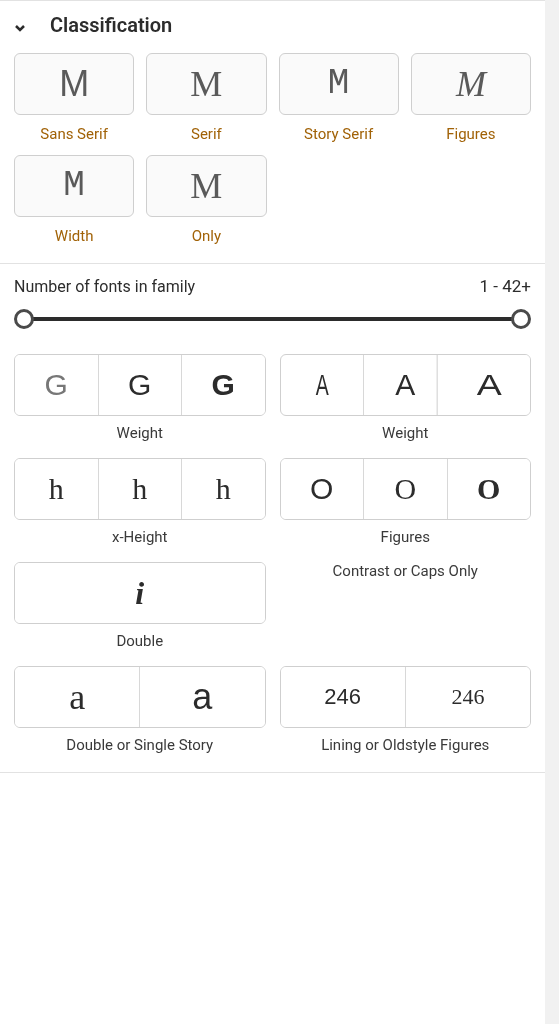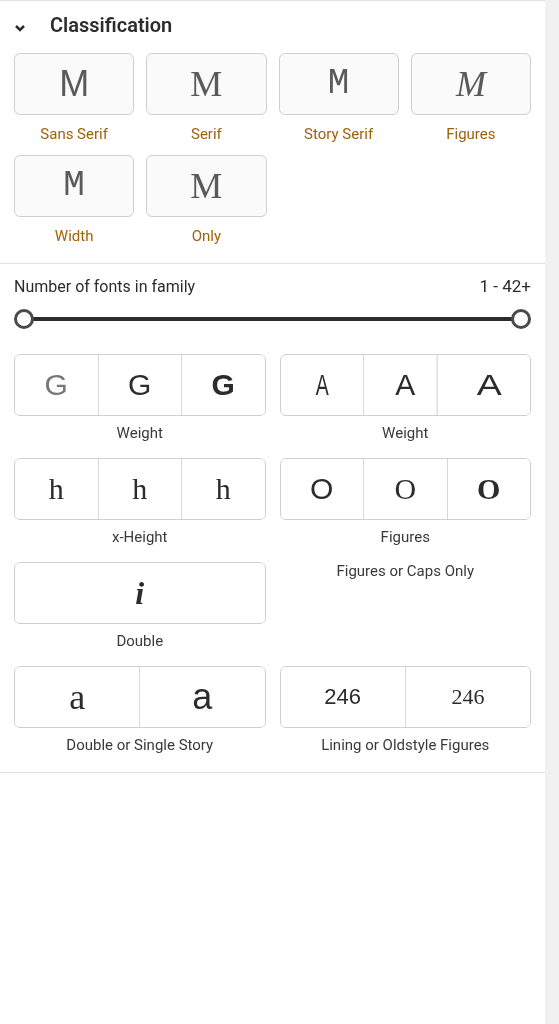--- a/index.html
+++ b/index.html
@@ -291,21 +291,21 @@
     </div>
 
     <div class="prop-block">
       <div class="seg-group">
         <div class="seg-btn it-glyph">i</div>
       </div>
       <span class="seg-label">Double</span>
     </div>
 
     <div class="prop-block">
-      <span class="seg-label">Figures or Caps Only</span>
+      <span class="seg-label">Contrast or Caps Only</span>
     </div>
 
     <div class="prop-block">
       <div class="seg-group">
         <div class="seg-btn story-double">a</div>
         <div class="seg-btn story-single">a</div>
       </div>
       <span class="seg-label">Double or Single Story</span>
     </div>
 

